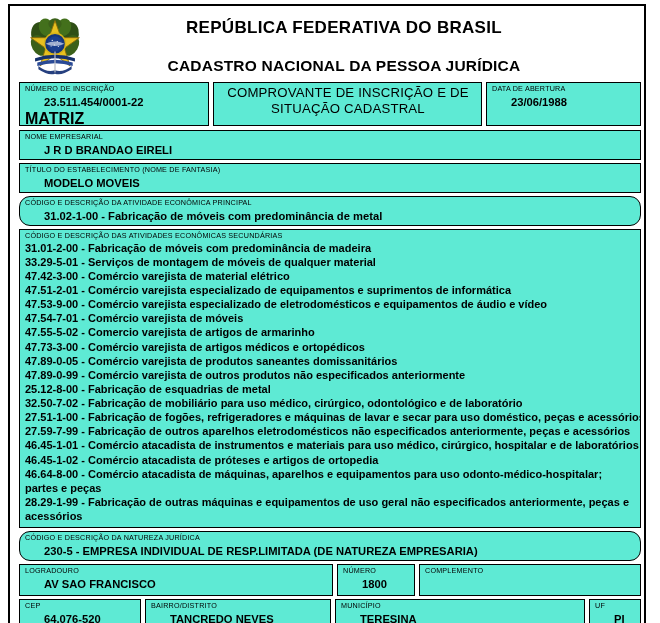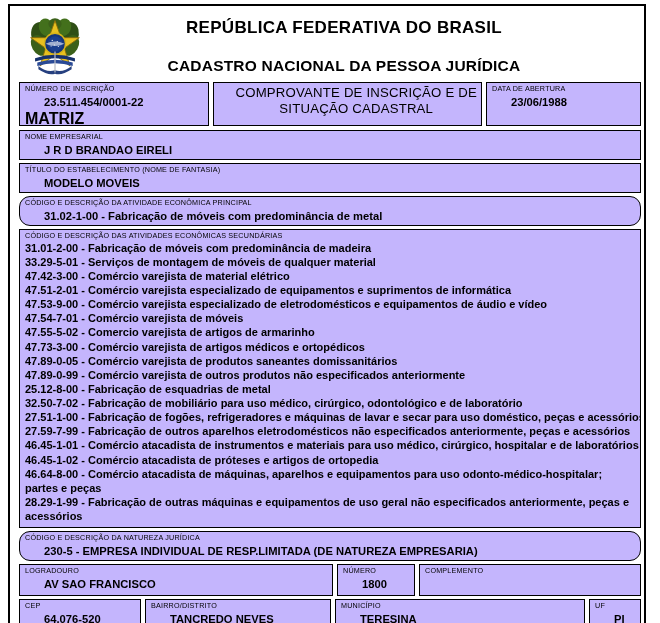--- a/index.html
+++ b/index.html
@@ -77,21 +77,21 @@
 
   
   .row {
     display: flex;
     margin-bottom: 3px;
   }
   .box {
     border: 1.6px solid #000;
     box-sizing: border-box;
     padding: 2px 4px 3px 5px;
-    background: #c4b5fd;
+    background: #5eead4;
     overflow: hidden;
   }
   .lbl {
     font-size: 7.2px;
     letter-spacing: 0.2px;
     line-height: 1.2;
     white-space: nowrap;
     color: #000;
     font-family: "Liberation Sans", sans-serif;
   }
@@ -107,21 +107,21 @@
   
   .idrow { height: 44px; margin-bottom: 4px; }
   .idrow .box { display: flex; flex-direction: column; justify-content: flex-start; }
   .box-insc { width: 190px; }
   .box-insc .val { margin-top: 1px; }
   .box-insc .val2 { font-size: 16px; font-weight: bold; line-height: 1.25; }
   .box-comprovante {
     flex: 1 1 auto;
     margin-left: 4px;
     display: flex !important;
-    align-items: flex-end;
+    align-items: center;
     justify-content: center;
     text-align: center;
   }
   .comprovante-txt {
     font-size: 13.2px;
     line-height: 1.22;
     letter-spacing: 0.2px;
   }
   .box-abertura { width: 155px; margin-left: 4px; }
 

